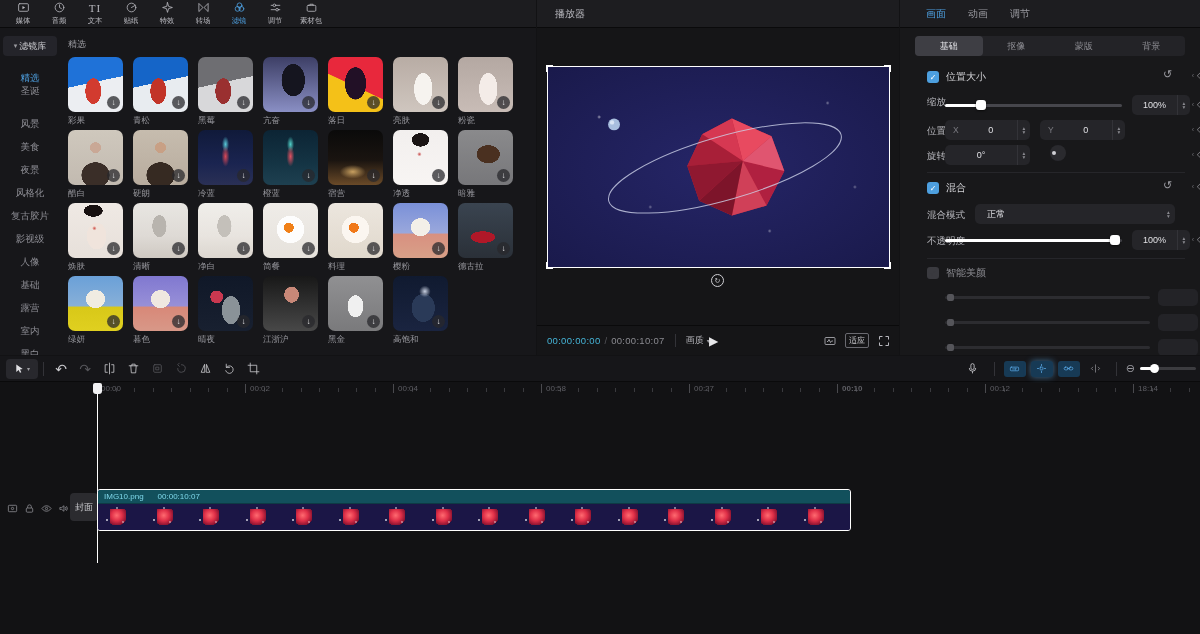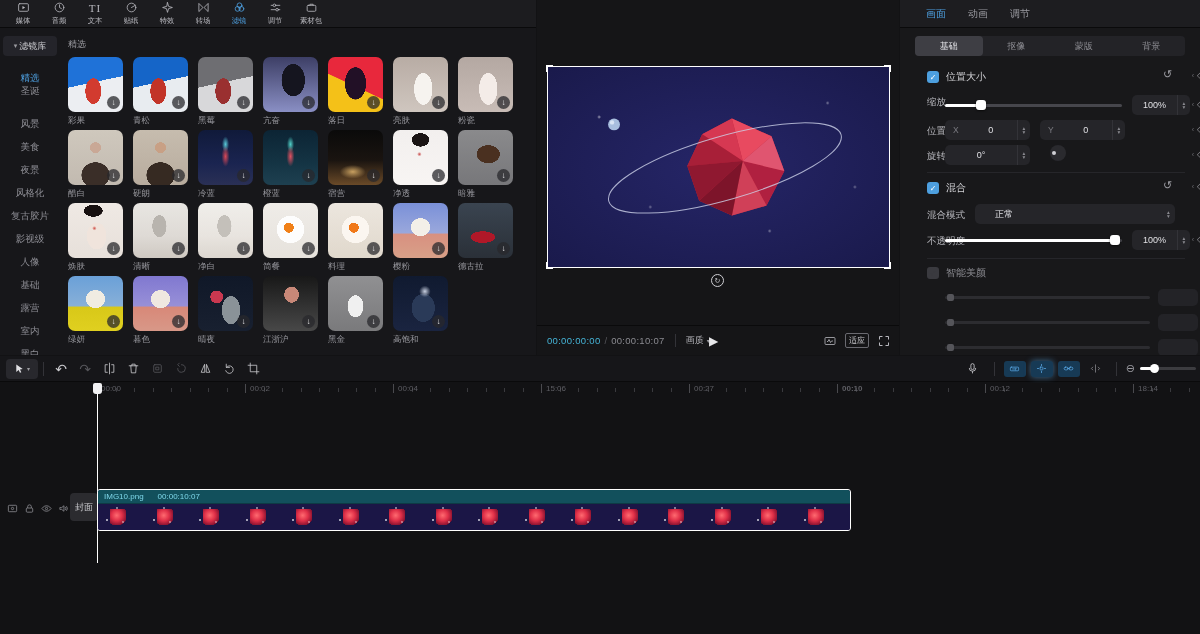--- a/index.html
+++ b/index.html
@@ -400,20 +400,23 @@
             <div class="thumb" style="background: radial-gradient(8px at 58% 28%, rgb(200, 208, 224) 0%, rgba(0, 0, 0, 0) 72%), radial-gradient(38% 46% at 55% 58%, rgb(42, 58, 88) 0%, rgb(42, 58, 88) 55%, rgba(0, 0, 0, 0) 56%), linear-gradient(rgb(16, 26, 48) 0%, rgb(26, 36, 64) 100%);">
               <span class="dl-badge">↓</span>
             </div>
             <div class="clabel">高饱和</div>
           </div>
         </div>
     </div>
   </div>
 
   <div class="panel" id="player">
+    <div class="phead" style="padding-left:18px">
+      <span>播放器</span>
+    </div>
     <div id="canvas">
       <svg viewBox="0 0 343 202" style="width:100%;height:100%">
         <circle cx="66" cy="58" r="6" fill="#a8bede"></circle>
         <circle cx="64" cy="56" r="2.2" fill="#d8e4f4"></circle>
         <polygon points="185,52 225,70 238,105 220,140 185,150 152,135 140,100 155,68" fill="#c22840"></polygon>
         <polygon points="185,52 225,70 196,95" fill="#e84a60"></polygon>
         <polygon points="185,52 196,95 155,68" fill="#d63852"></polygon>
         <polygon points="155,68 196,95 140,100" fill="#a81f38"></polygon>
         <polygon points="140,100 196,95 152,135" fill="#8f1830"></polygon>
         <polygon points="196,95 238,105 220,140" fill="#b02040"></polygon>
@@ -518,21 +521,21 @@
 
     <div class="sec-head" style="top:181px">
       <span class="checkbox">✓</span>
       <span>混合</span>
     </div>
     <span class="reset" style="position:absolute;left:263px;top:179px">↺</span>
     <span class="kf" style="top:181px"><span class="arr">‹</span>◇</span>
 
     <div class="row-label" style="top:209px">混合模式</div>
     <div class="valbox" style="left:75px;top:204px;width:200px">
-      <span style="margin-left:20px">正常</span>
+      <span style="margin-left:12px">正常</span>
       <span class="stepper" style="margin-left:auto;border-left:none">
           <span>▴</span>
           <span>▾</span>
         </span>
     </div>
 
     <div class="row-label" style="top:235px">不透明度</div>
     <div class="slider" style="left:45px;top:239px;width:177px">
       <div class="fill" style="width:170px"></div>
         <div class="knob" style="left:165px"></div>
@@ -671,21 +674,21 @@
     </div>
   </div>
 
   <div id="timeline">
     <div id="ruler">
       <div id="ticks"></div>
       <div id="ruler-labels">
           <span class="rlabel" style="left: 97px;">00:00</span>
           <span class="rlabel tick" style="left: 245px;">00:02</span>
           <span class="rlabel tick" style="left: 393px;">00:04</span>
-          <span class="rlabel tick" style="left: 541px;">15:06</span>
+          <span class="rlabel tick" style="left: 541px;">00:58</span>
           <span class="rlabel tick" style="left: 689px;">00:27</span>
           <span class="rlabel tick" style="left: 837px; font-weight: bold;">00:10</span>
           <span class="rlabel tick" style="left: 985px;">00:12</span>
           <span class="rlabel tick" style="left: 1133px;">18:14</span>
         </div>
     </div>
     <div id="playhead-line"></div>
     <div id="playhead-head"></div>
 
     <div id="track-controls">

